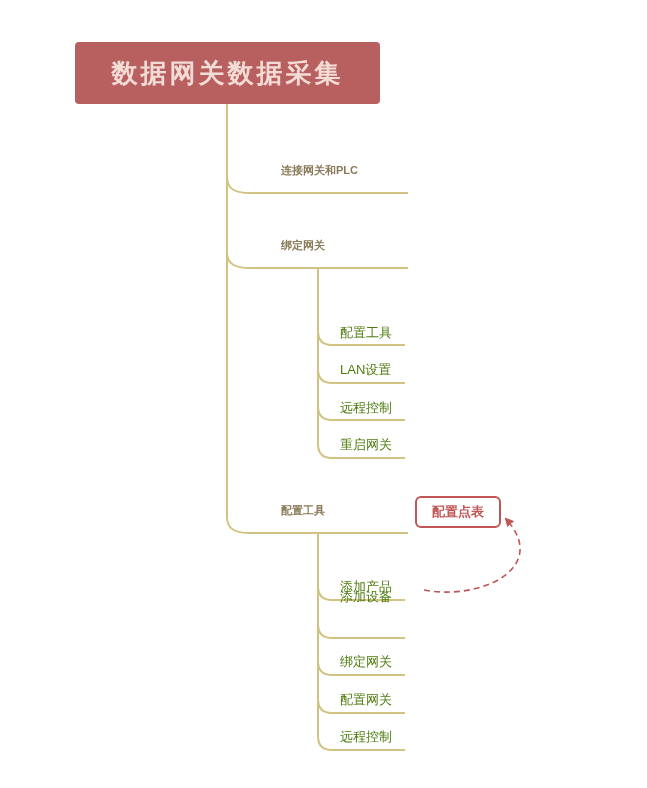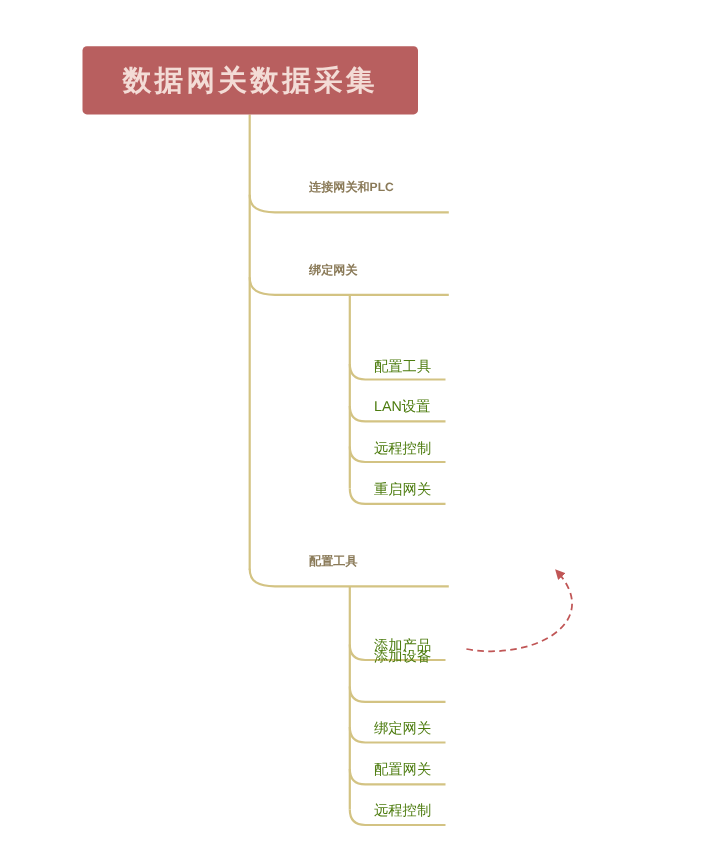--- a/index.html
+++ b/index.html
@@ -84,14 +84,15 @@
   <div class="sub s2">LAN设置</div>
   <div class="sub s3">远程控制</div>
   <div class="sub s4">重启网关</div>
 
   <div class="sub s5">添加产品</div>
   <div class="sub s6">添加设备</div>
   <div class="sub s7">绑定网关</div>
   <div class="sub s8">配置网关</div>
   <div class="sub s9">远程控制</div>
 
+  <div class="floating-topic">配置点表</div>
 
 </div>
 
 </body></html>

